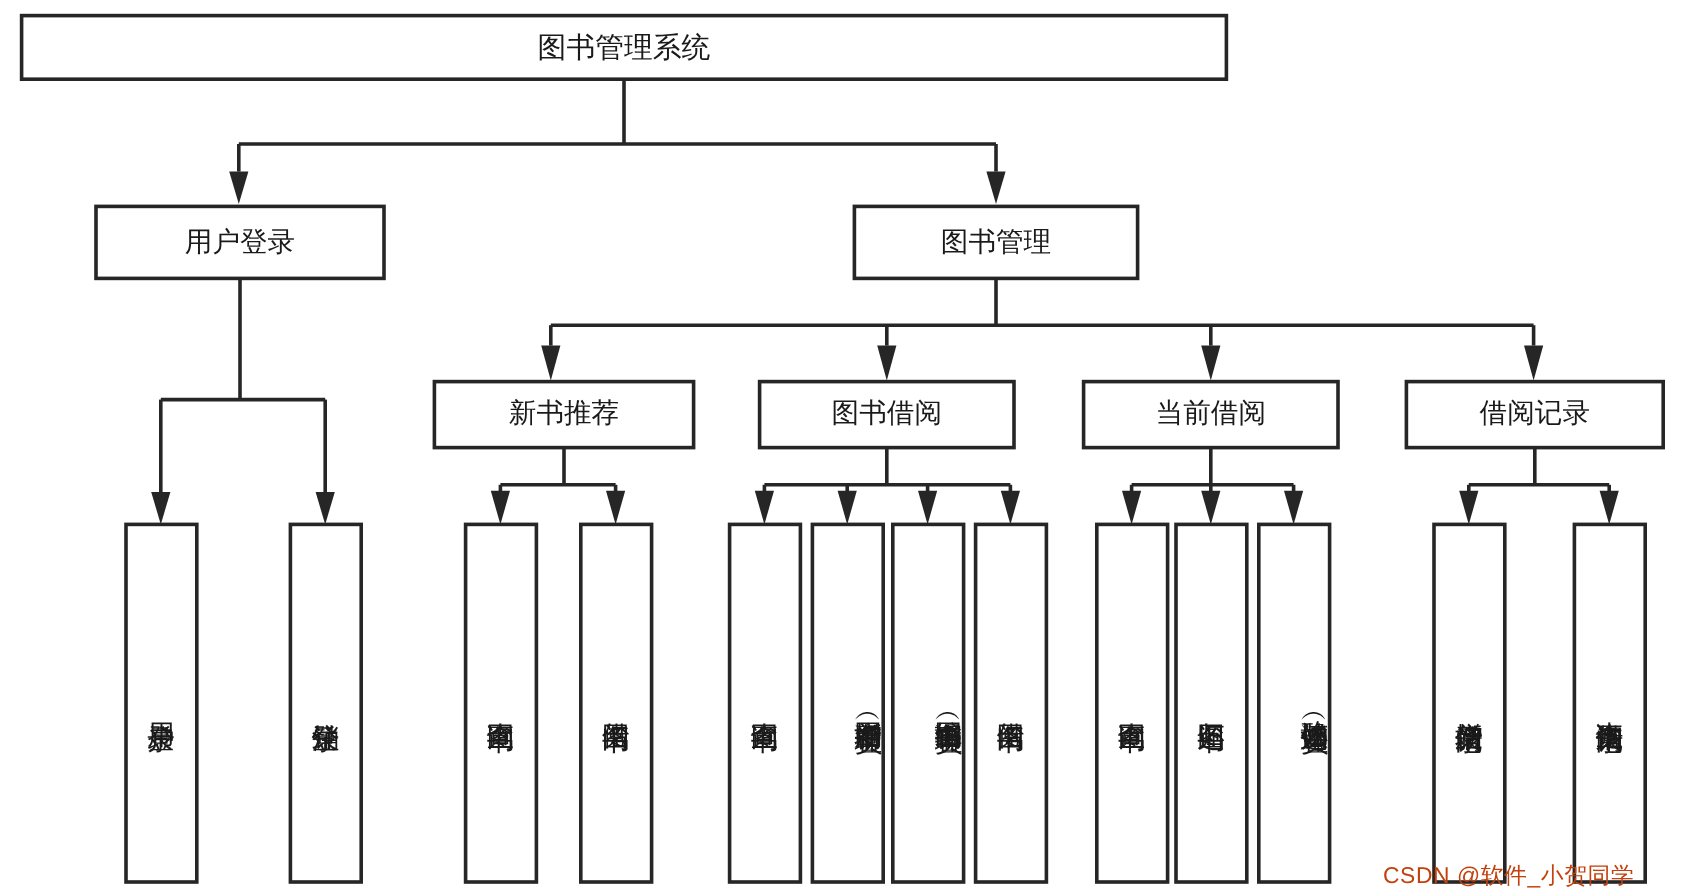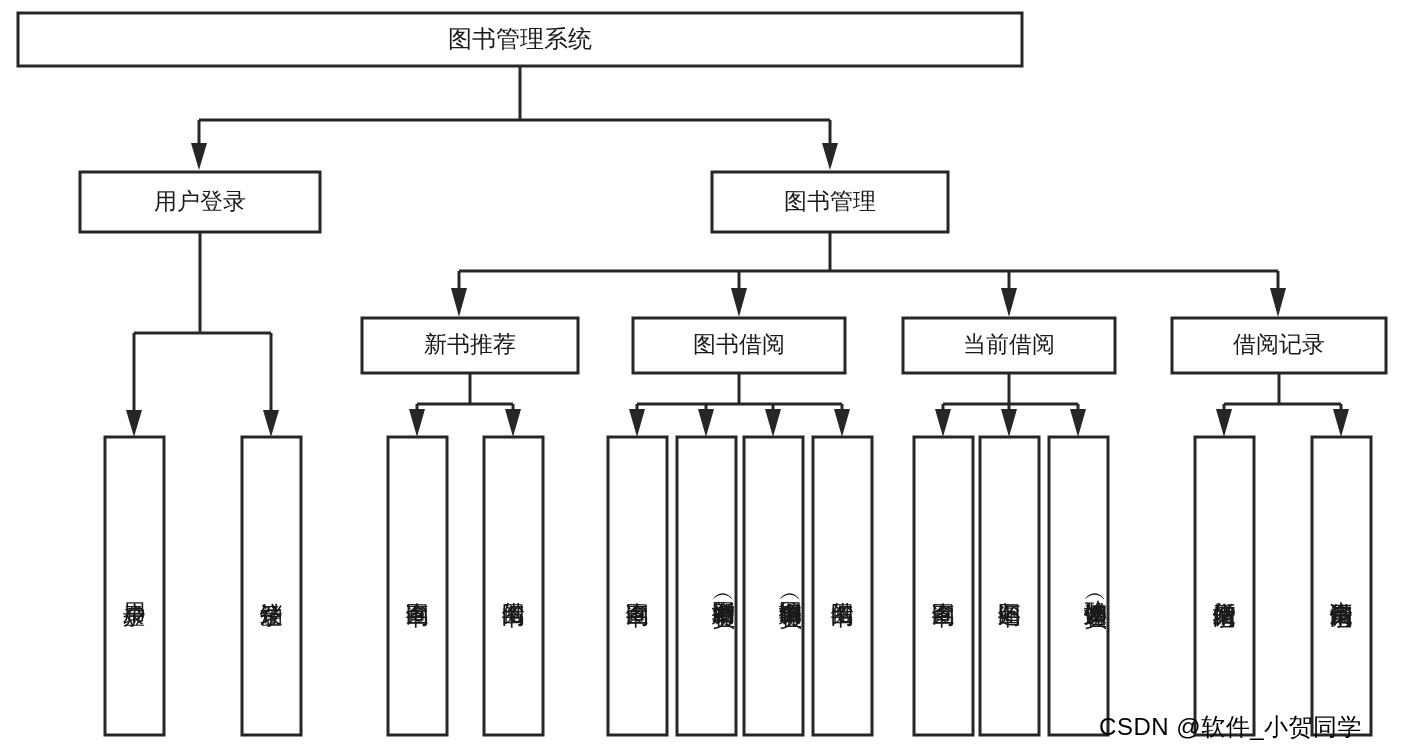--- a/index.html
+++ b/index.html
@@ -71,22 +71,22 @@
     letter-spacing: 1px;
     white-space: nowrap;
     pointer-events: none;
     user-select: none;
   }
   .watermark {
     position: absolute;
     right: 8px;
     bottom: 4px;
     font-family: "Liberation Sans", "DejaVu Sans", sans-serif;
-    font-size: 24px;
-    color: #000000;
+    font-size: 19px;
+    color: #c2410c;
     letter-spacing: 0.5px;
     white-space: nowrap;
   }
 </style>
 </head>
 <body>
 
 <div id="diagram-root">
 
   <svg id="flow" viewBox="0 0 1405 747">

